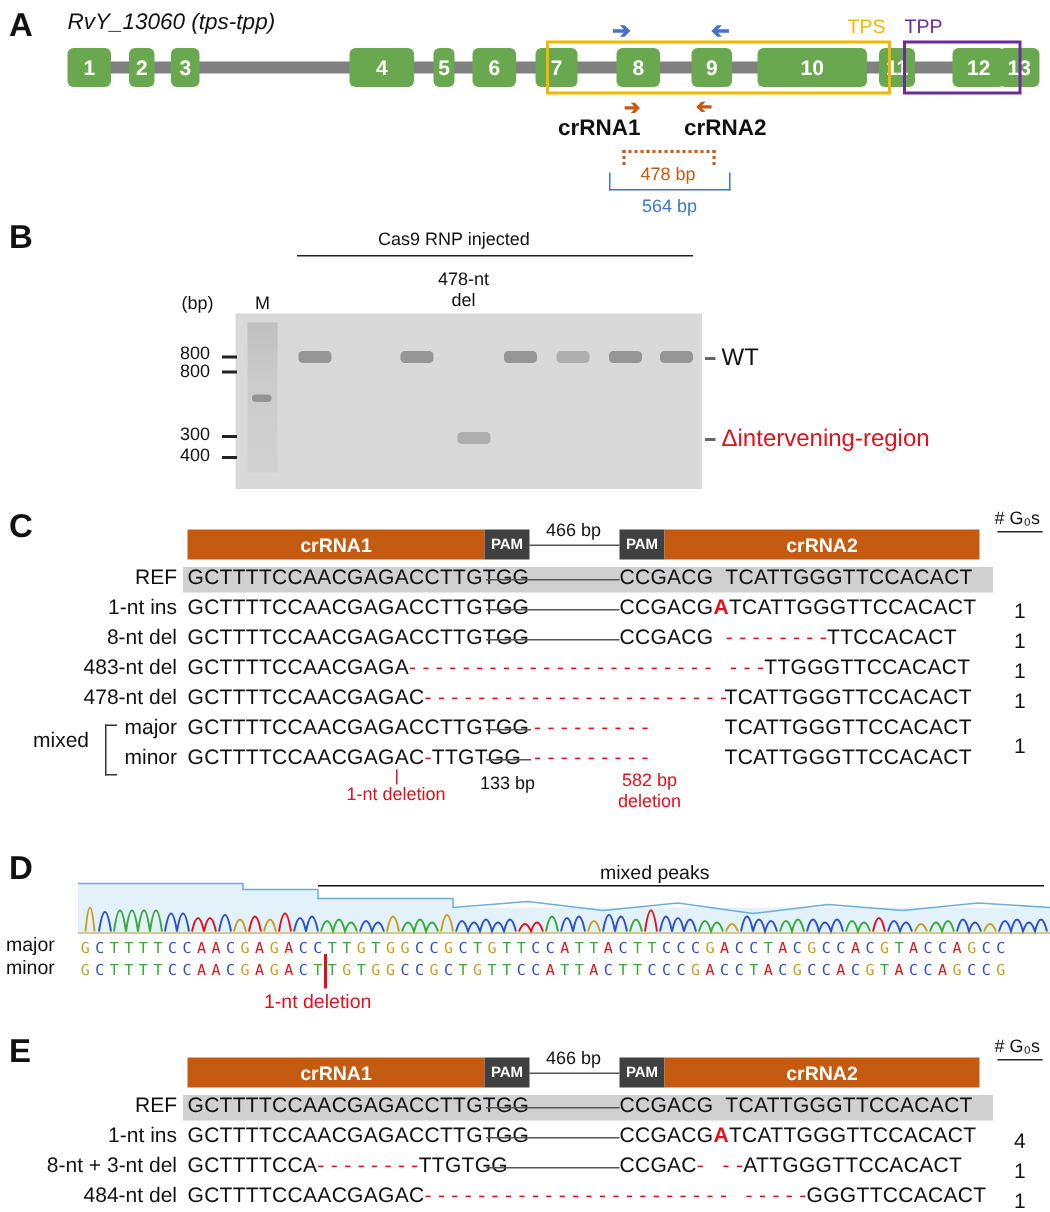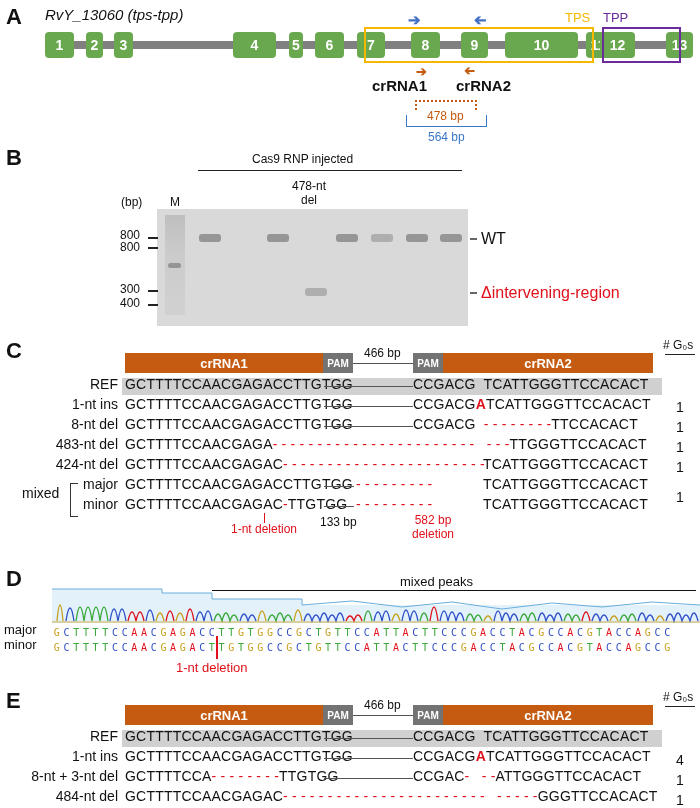--- a/index.html
+++ b/index.html
@@ -7,21 +7,21 @@
   .abs { position: absolute; }
   .panel-letter { position: absolute; font-weight: bold; font-size: 22px; font-family: "Liberation Sans", sans-serif; }
   .gene-title { font-style: italic; font-size: 15px; }
   .intron { position: absolute; height: 8px; background: #808080; }
   .exon { position: absolute; height: 26px; background: #6aa84f; border-radius: 4px; color: #fff; font-weight: bold; font-size: 14px; display: flex; align-items: center; justify-content: center; }
   .box { position: absolute; border: 2px solid; }
   .lbl { position: absolute; font-size: 12px; white-space: nowrap; }
   .seq { font-family: "Liberation Sans", sans-serif; font-size: 14px; letter-spacing: 0.2px; white-space: pre; position: absolute; }
   .rowlabel { position: absolute; font-size: 14px; text-align: right; white-space: nowrap; }
   .bar-orange { position: absolute; height: 20px; background: #c55a11; color: #fff; font-weight: bold; font-size: 13px; display: flex; align-items: center; justify-content: center; }
-  .bar-pam { position: absolute; height: 20px; background: #737373; color: #fff; font-weight: bold; font-size: 10px; display: flex; align-items: center; justify-content: center; }
+  .bar-pam { position: absolute; height: 20px; background: #404040; color: #fff; font-weight: bold; font-size: 10px; display: flex; align-items: center; justify-content: center; }
   .refbg { position: absolute; height: 17px; background: #d0d0d0; }
   .line { position: absolute; height: 1px; background: #555; }
   .del { color: #e0111b; }
   .count { position: absolute; font-size: 14px; }
   .gel { position: absolute; background: #d9d9d9; }
   .band { position: absolute; height: 8px; background: #8a8a8a; border-radius: 3px; opacity: 0.85; }
   .tick { position: absolute; height: 1.5px; background: #222; }
   .chromo-seq span { display: inline-block; width: 9.7px; text-align: center; font-size: 10px; font-family: "DejaVu Sans Mono", monospace; }
 </style>
 </head>
@@ -38,21 +38,21 @@
 <div class="exon" style="left:86px;top:32px;width:17px;">2</div>
 <div class="exon" style="left:114px;top:32px;width:19px;">3</div>
 <div class="exon" style="left:233px;top:32px;width:43px;">4</div>
 <div class="exon" style="left:289px;top:32px;width:14px;">5</div>
 <div class="exon" style="left:315px;top:32px;width:29px;">6</div>
 <div class="exon" style="left:357px;top:32px;width:28px;">7</div>
 <div class="exon" style="left:411px;top:32px;width:29px;">8</div>
 <div class="exon" style="left:461px;top:32px;width:27px;">9</div>
 <div class="exon" style="left:505px;top:32px;width:73px;">10</div>
 <div class="exon" style="left:586px;top:32px;width:24px;">11</div>
-<div class="exon" style="left:600px;top:32px;width:35px;">12</div>
+<div class="exon" style="left:635px;top:32px;width:35px;">12</div>
 <div class="exon" style="left:666px;top:32px;width:27px;">13</div>
 
 <div class="box" style="left:364px;top:27px;width:230px;height:36px;border-color:#f5b800;"></div>
 <div class="box" style="left:602px;top:27px;width:79px;height:36px;border-color:#6a2c9a;"></div>
 <div class="lbl" style="left:565px;top:10px;color:#f5b800;font-size:13px;">TPS</div>
 <div class="lbl" style="left:603px;top:10px;color:#6a2c9a;font-size:13px;">TPP</div>
 
 <div class="lbl" style="left:408px;top:11px;color:#4472c4;font-size:15px;font-weight:bold;">➔</div>
 <div class="lbl" style="left:474px;top:11px;color:#4472c4;font-size:15px;font-weight:bold;transform:scaleX(-1);">➔</div>
 <div class="lbl" style="left:416px;top:64px;color:#c55a11;font-size:13px;font-weight:bold;">➔</div>
@@ -127,21 +127,21 @@
 <div class="rowlabel" style="right:582px;top:416px;">8-nt del</div>
 <div class="seq" style="left:125px;top:416px;">GCTTTTCCAACGAGACCTTGTGG</div>
 <div class="line" style="left:324px;top:426px;width:89px;"></div>
 <div class="seq" style="left:413px;top:416px;"><span>CCGACG  </span><span class="del">- - - - - - - -</span><span>TTCCACACT</span></div>
 <div class="count" style="left:676px;top:419px;">1</div>
 
 <div class="rowlabel" style="right:582px;top:436px;">483-nt del</div>
 <div class="seq" style="left:125px;top:436px;"><span>GCTTTTCCAACGAGA</span><span class="del">- - - - - - - - - - - - - - - - - - - - - - -   - - -</span><span>TTGGGTTCCACACT</span></div>
 <div class="count" style="left:676px;top:439px;">1</div>
 
-<div class="rowlabel" style="right:582px;top:456px;">424-nt del</div>
+<div class="rowlabel" style="right:582px;top:456px;">478-nt del</div>
 <div class="seq" style="left:125px;top:456px;"><span>GCTTTTCCAACGAGAC</span><span class="del">- - - - - - - - - - - - - - - - - - - - - - -</span></div>
 <div class="seq" style="left:483px;top:456px;">TCATTGGGTTCCACACT</div>
 <div class="count" style="left:676px;top:459px;">1</div>
 
 <div class="rowlabel" style="left:22px;top:485px;">mixed</div>
 <div class="abs" style="left:70px;top:483px;width:8px;height:34px;border:1px solid #333;border-right:none;"></div>
 <div class="rowlabel" style="right:582px;top:476px;">major</div>
 <div class="seq" style="left:125px;top:476px;">GCTTTTCCAACGAGACCTTGTGG</div>
 <div class="line" style="left:324px;top:486px;width:30px;"></div>
 <div class="seq del" style="left:356px;top:476px;">- - - - - - - - -</div>

